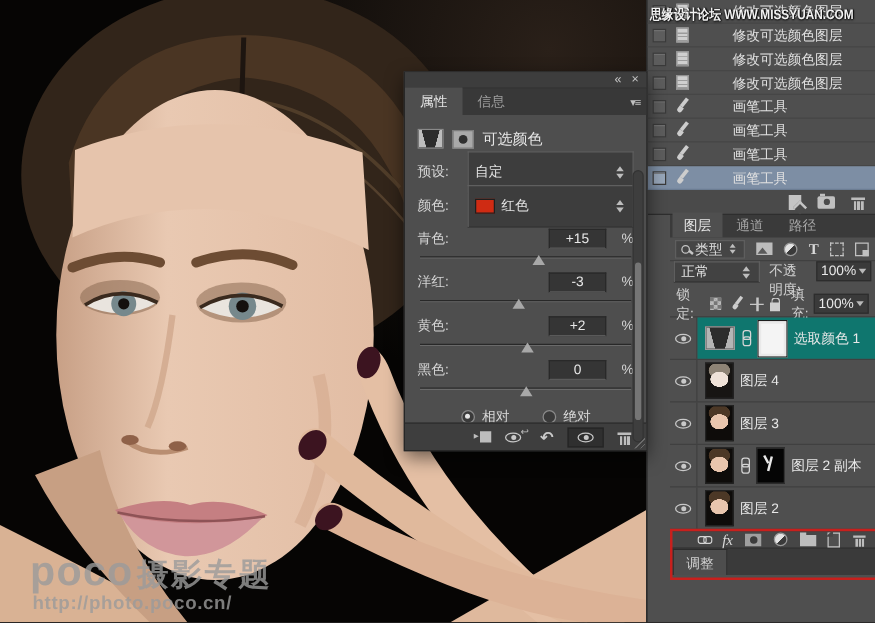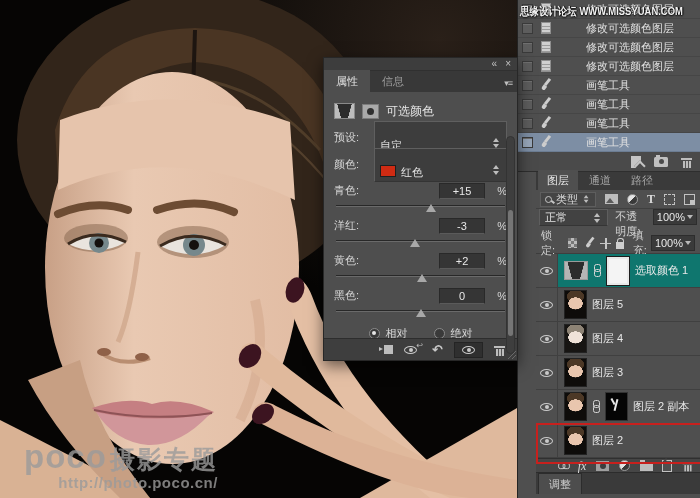--- a/index.html
+++ b/index.html
@@ -5,21 +5,21 @@
   * { margin:0; padding:0; box-sizing:border-box; }
   html,body { width:700px; height:498px; background:#262626; }
   body { font-family:"Liberation Sans","DejaVu Sans",sans-serif; -webkit-font-smoothing:antialiased; }
   .stage { position:relative; width:700px; height:498px; overflow:hidden; background:#3f3f3f; color:#d8d8d8; font-size:11px; }
 
   
   .photo { position:absolute; left:0; top:0; width:517px; height:498px; background:#060504; }
   .poco { position:absolute; left:24px; top:440px; color:#9b9b9b; opacity:.8; line-height:1; }
   .poco .logo { font-size:33px; font-weight:bold; letter-spacing:1px; }
   .poco .ptitle { font-size:25px; font-weight:bold; letter-spacing:2px; }
-  .poco .purl { font-size:15px; font-weight:bold; margin-top:2px; margin-left:2px; letter-spacing:.5px;text-align:right; }
+  .poco .purl { font-size:15px; font-weight:bold; margin-top:2px; margin-left:2px; letter-spacing:.5px; }
 
   .wm-top { position:absolute; left:520px; top:4px; width:178px; white-space:nowrap; font-size:11px; font-weight:bold; color:#f2f2f2; text-shadow:0 1px 2px #000,1px 0 1px #000; transform:scaleX(.86); transform-origin:left; z-index:30; }
 
   
   .eye { display:inline-block; width:13px; height:8px; border:1px solid #c9c9c9; border-radius:50%; position:relative; flex:none; }
   .eye:after { content:""; position:absolute; left:3.5px; top:1px; width:4px; height:4px; border-radius:50%; background:#c9c9c9; }
   .dd-arrows { width:9px; height:10px; position:relative; flex:none; }
   .dd-arrows:before { content:""; position:absolute; left:1px; top:0; border-left:3.5px solid transparent; border-right:3.5px solid transparent; border-bottom:4px solid #bdbdbd; }
   .dd-arrows:after { content:""; position:absolute; left:1px; bottom:0; border-left:3.5px solid transparent; border-right:3.5px solid transparent; border-top:4px solid #bdbdbd; }
   .trash { width:11px; height:12px; position:relative; flex:none; }
@@ -39,21 +39,21 @@
   .panel-menu { margin-left:auto; margin-bottom:4px; margin-right:5px; color:#c0c0c0; font-size:9px; letter-spacing:-1px; }
   .props-body { position:relative; padding:6px 10px 0 10px; }
   .badge-row { display:flex; align-items:center; gap:7px; height:26px; }
   .badge-sc { width:21px; height:16px; background:#2c2c2c; border:1px solid #8a8a8a; position:relative; overflow:hidden; flex:none; }
   .badge-sc:before { content:""; position:absolute; inset:0; background:linear-gradient(75deg,#bdbdbd 26%,transparent 27%),linear-gradient(-75deg,#bdbdbd 26%,transparent 27%); }
   .badge-mask { width:17px; height:15px; background:#a9a9a9; border:1px solid #7c7c7c; position:relative; flex:none; }
   .badge-mask:before { content:""; position:absolute; left:4px; top:3px; width:7px; height:7px; border-radius:50%; background:#2f2f2f; }
   .badge-title { color:#e6e6e6; font-size:12px; }
   .field-row { display:flex; align-items:center; height:27px; gap:6px; }
   .field-label { width:34px; color:#d4d4d4; flex:none; }
-  .dropdown { flex:1; height:33px; background:#3d3d3d; border:1px solid #5f5f5f; border-bottom-color:#343434; display:flex; align-items:flex-start; padding:16px 5px; gap:5px; }
+  .dropdown { flex:1; height:33px; background:#3d3d3d; border:1px solid #5f5f5f; border-bottom-color:#343434; display:flex; align-items:center; padding:16px 5px; gap:5px; }
   .dropdown .dval { flex:1; color:#e2e2e2; }
   .swatch { width:16px; height:12px; border:1px solid #1f1f1f; flex:none; }
   .slider-group { margin-top:3px; }
   .slider-head { display:flex; align-items:center; height:19px; }
   .slider-head .field-label { width:auto; }
   .valbox { margin-left:auto; width:46px; height:16px; background:#353535; border:1px solid #292929; border-bottom-color:#5a5a5a; color:#e8e8e8; display:flex; align-items:center; justify-content:center; }
   .pct { width:22px; text-align:right; color:#d4d4d4; }
   .track-zone { position:relative; height:13px; }
   .track { position:absolute; left:2px; right:2px; top:5px; height:2px; background:#282828; border-bottom:1px solid #6a6a6a; }
   .thumb { position:absolute; top:4px; width:0; height:0; border-left:5px solid transparent; border-right:5px solid transparent; border-bottom:8px solid #a8a8a8; }
@@ -355,29 +355,20 @@
           <span class="chain"></span>
           <span class="thumb-mask-w"></span>
           <span class="lname">选取颜色 1</span>
         </span>
       </div>
       <div class="lrow">
         <span class="eyewell">
             <span class="eye"></span>
           </span>
         <span class="lmain">
-          <span class="thumb-photo"></span>
-          <span class="lname">图层 5</span>
-        </span>
-      </div>
-      <div class="lrow">
-        <span class="eyewell">
-            <span class="eye"></span>
-          </span>
-        <span class="lmain">
           <span class="thumb-photo light"></span>
           <span class="lname">图层 4</span>
         </span>
       </div>
       <div class="lrow">
         <span class="eyewell">
             <span class="eye"></span>
           </span>
         <span class="lmain">
           <span class="thumb-photo"></span>

